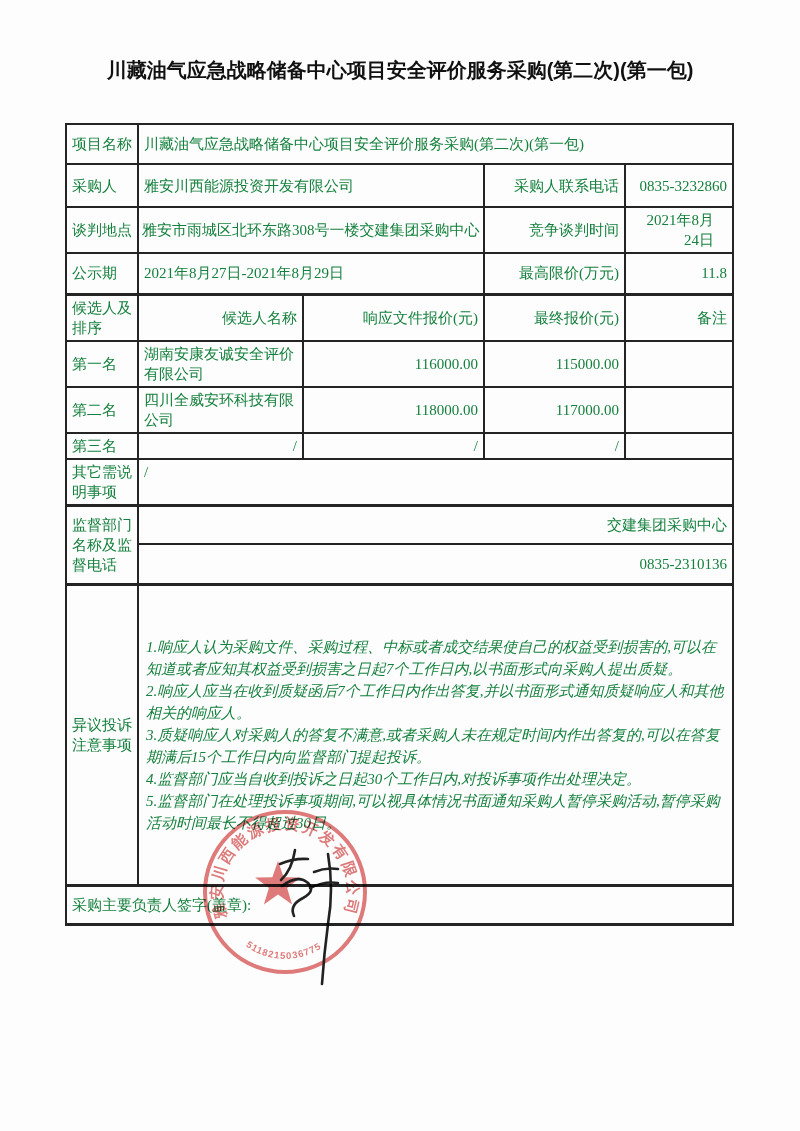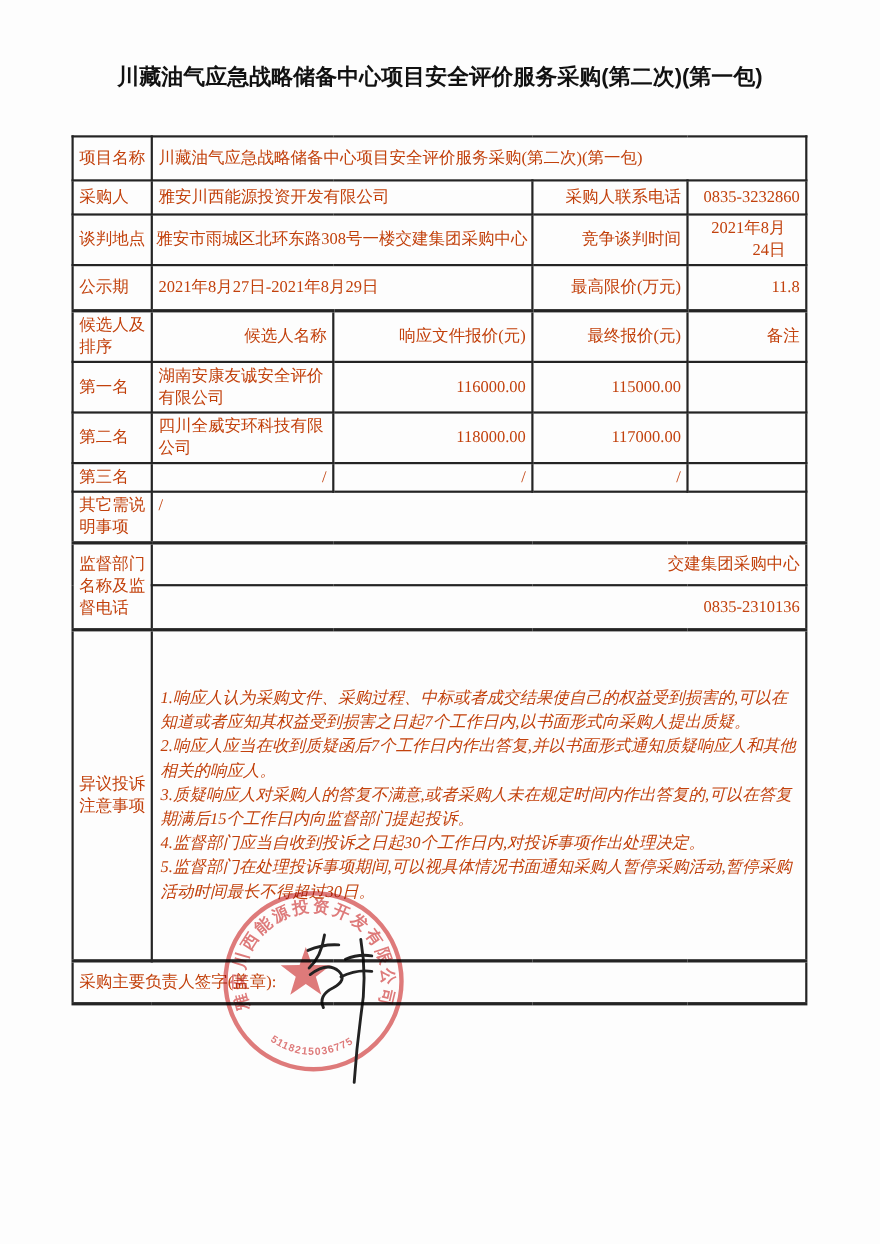--- a/index.html
+++ b/index.html
@@ -9,21 +9,21 @@
     background:#fdfdfd; color:#1c1c1c; overflow:hidden;
   }
   .title {
     margin-top:57px; text-align:center;
     font-family:"Liberation Sans","DejaVu Sans",sans-serif;
     font-weight:bold; font-size:20px; line-height:26px; color:#111;
   }
   .doc-table-wrap { position:absolute; left:65px; top:123px; width:667px; }
   table.doc {
     width:667px; table-layout:fixed; border-collapse:collapse;
-    font-size:15px; color:#c2410c;
+    font-size:15px; color:#15803d;
   }
   table.doc td {
     border:2px solid #242424; vertical-align:middle;
     padding:2px 5px; line-height:20px; overflow:hidden;
   }
   td.lbl { padding:2px 4px; }
   td.c { text-align:right; }
   tr.bt3 td { border-top-width:3px; }
   table.doc { border-bottom:3px solid #242424; }
   .notice { padding:4px 2px; }
@@ -50,21 +50,21 @@
           <col style="width:141px">
           <col style="width:108px">
       </colgroup>
 
       <tbody>
           <tr style="height:40px">
         <td class="lbl">项目名称</td>
         <td colspan="4">川藏油气应急战略储备中心项目安全评价服务采购(第二次)(第一包)</td>
       </tr>
 
-      <tr style="height:31px">
+      <tr style="height:43px">
         <td class="lbl">采购人</td>
         <td colspan="2">雅安川西能源投资开发有限公司</td>
         <td class="c">采购人联系电话</td>
         <td class="c">0835-3232860</td>
       </tr>
 
       <tr style="height:42px">
         <td class="lbl">谈判地点</td>
         <td colspan="2" style="padding:4px 3px">雅安市雨城区北环东路308号一楼交建集团采购中心</td>
         <td class="c">竞争谈判时间</td>

